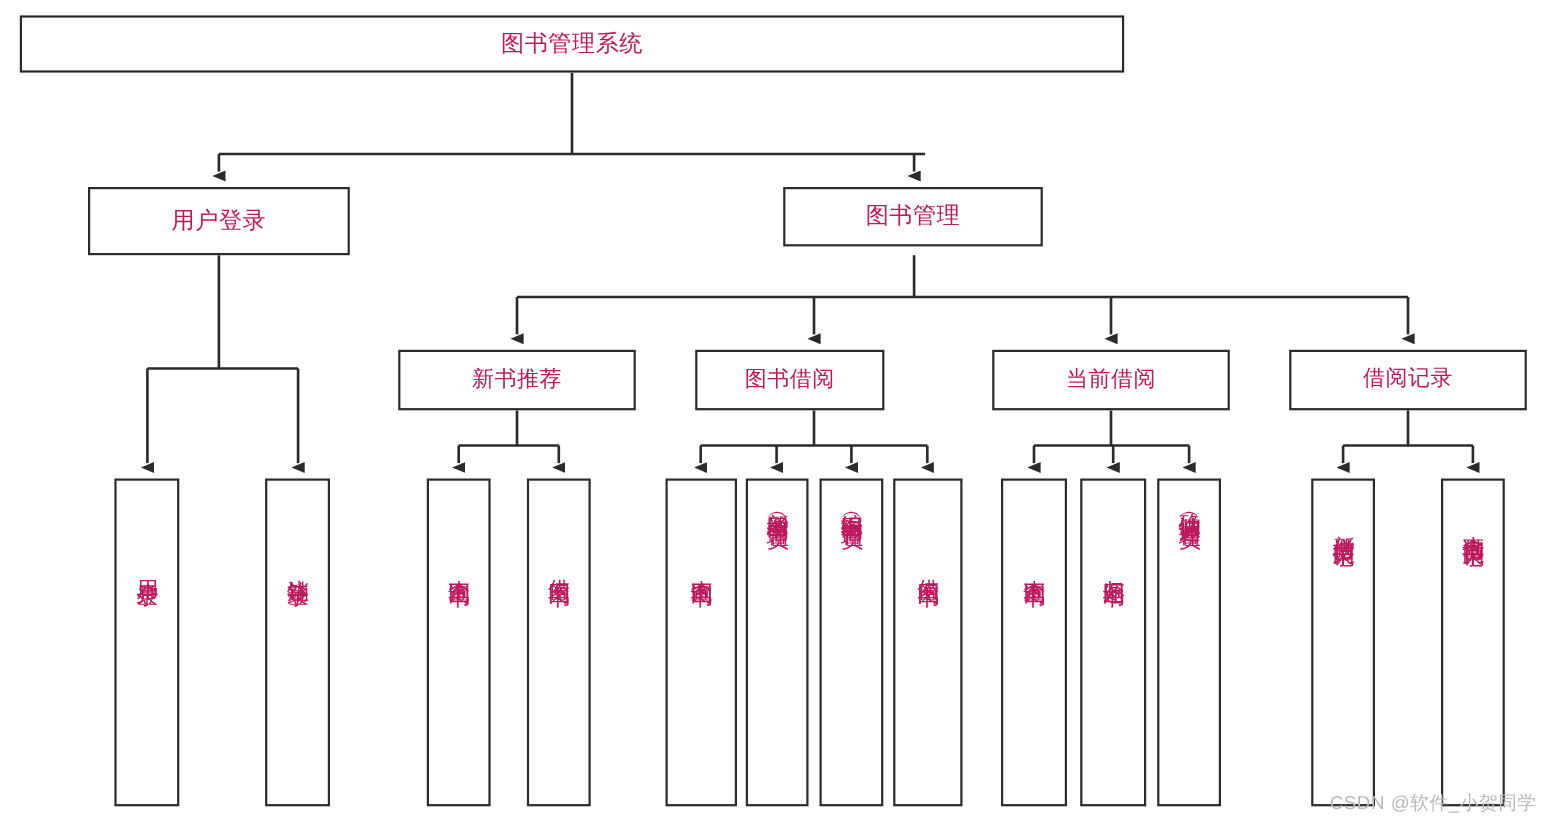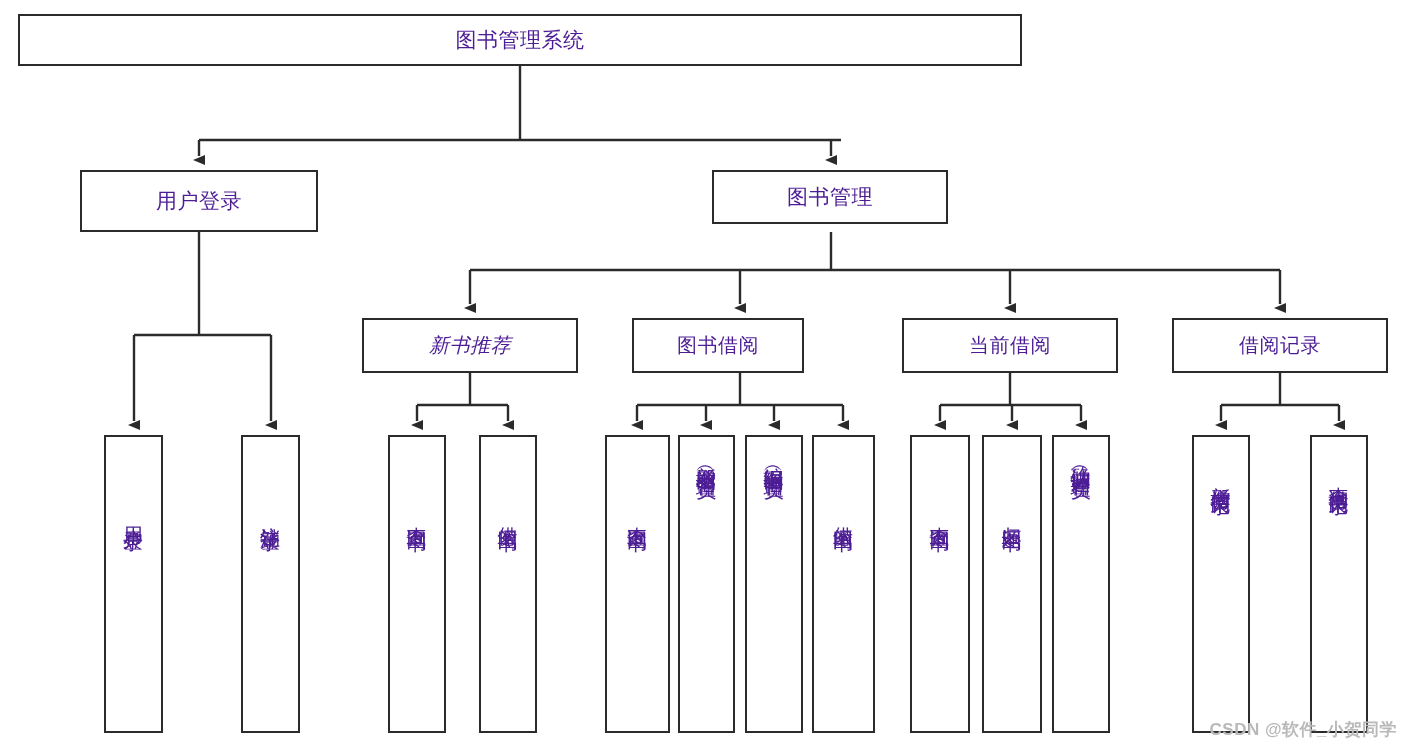--- a/index.html
+++ b/index.html
@@ -27,21 +27,21 @@
     height: 747px;
   }
   .node {
     position: absolute;
     box-sizing: border-box;
     border: 2px solid #2b2b2b;
     background: #ffffff;
     display: flex;
     align-items: center;
     justify-content: center;
-    color: #4c1d95;
+    color: #be185d;
   }
   .node.root-node {
     font-size: 21px;
   }
   .node.level2 {
     font-size: 21px;
   }
   .node.level3 {
     font-size: 20px;
   }
@@ -75,21 +75,20 @@
   }
   #watermark {
     position: absolute;
     right: 8px;
     bottom: 6px;
     font-size: 17px;
     color: #b9b9b9;
     letter-spacing: 0.5px;
     user-select: none;
     pointer-events: none;
-    font-weight: bold;
   }
 </style>
 </head>
 <body>
 
 <div id="diagram-root">
 
   <svg id="connector-layer" viewBox="0 0 1405 747" width="1405" height="747" xmlns="http://www.w3.org/2000/svg">
     <defs>
       <marker id="arrow" markerWidth="10" markerHeight="12" refX="1" refY="6" orient="auto" markerUnits="userSpaceOnUse">
@@ -145,30 +144,30 @@
   <div id="nodes-layer">
       <div class="node root-node" style="left: 18px; top: 14px; width: 1004px; height: 52px;">
         <span class="label">图书管理系统</span>
       </div>
       <div class="node level2" style="left: 80px; top: 170px; width: 238px; height: 62px;">
         <span class="label">用户登录</span>
       </div>
       <div class="node level2" style="left: 712px; top: 170px; width: 236px; height: 54px;">
         <span class="label">图书管理</span>
       </div>
-      <div class="node level3" style="left: 362px; top: 318px; width: 216px; height: 55px; font-style: italic;">
+      <div class="node level3" style="left: 362px; top: 318px; width: 216px; height: 55px;">
         <span class="label">新书推荐</span>
       </div>
       <div class="node level3" style="left: 632px; top: 318px; width: 172px; height: 55px;">
         <span class="label">图书借阅</span>
       </div>
       <div class="node level3" style="left: 902px; top: 318px; width: 216px; height: 55px;">
         <span class="label">当前借阅</span>
       </div>
-      <div class="node level3" style="left: 1172px; top: 318px; width: 216px; height: 55px;">
+      <div class="node level3" style="left: 1172px; top: 318px; width: 216px; height: 55px; font-family: Liberation Mono, monospace;">
         <span class="label">借阅记录</span>
       </div>
       <div class="node leaf short-pad" style="left: 104px; top: 435px; width: 59px; height: 298px;">
         <span class="label">用户登录</span>
       </div>
       <div class="node leaf short-pad" style="left: 241px; top: 435px; width: 59px; height: 298px;">
         <span class="label">注销登录</span>
       </div>
       <div class="node leaf short-pad" style="left: 388px; top: 435px; width: 58px; height: 298px;">
         <span class="label">查询图书</span>

